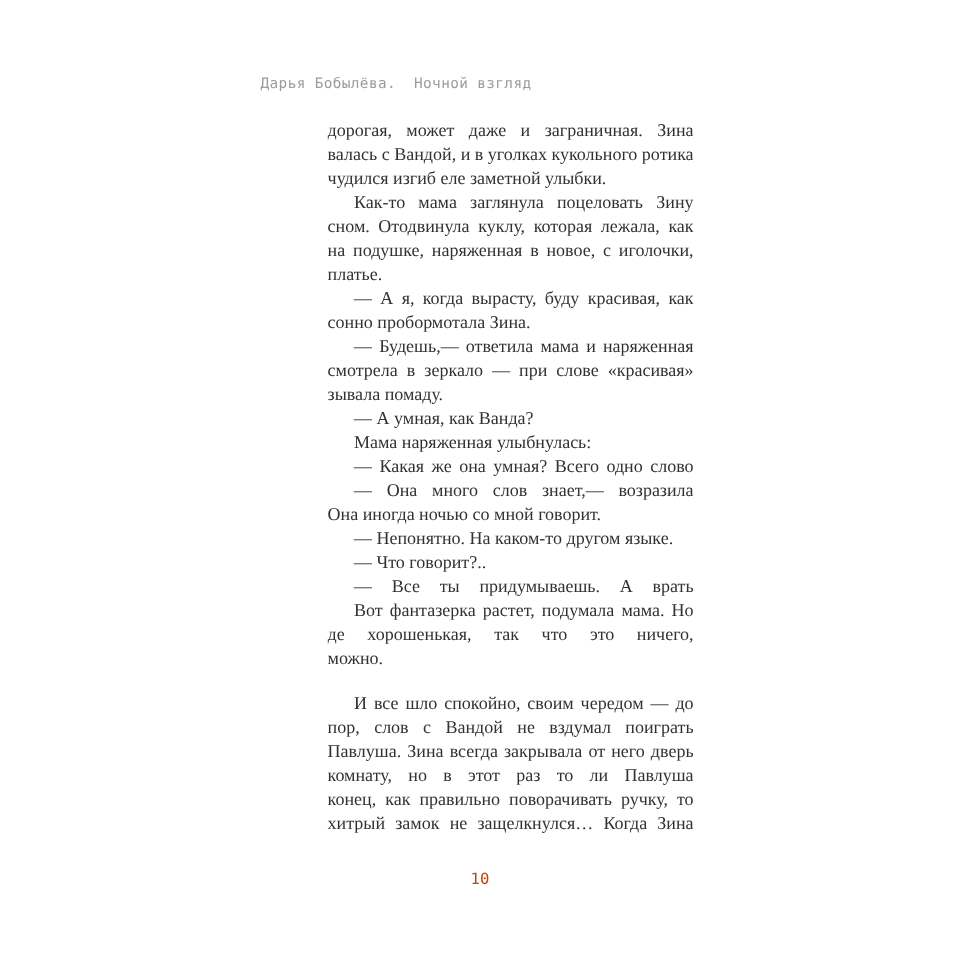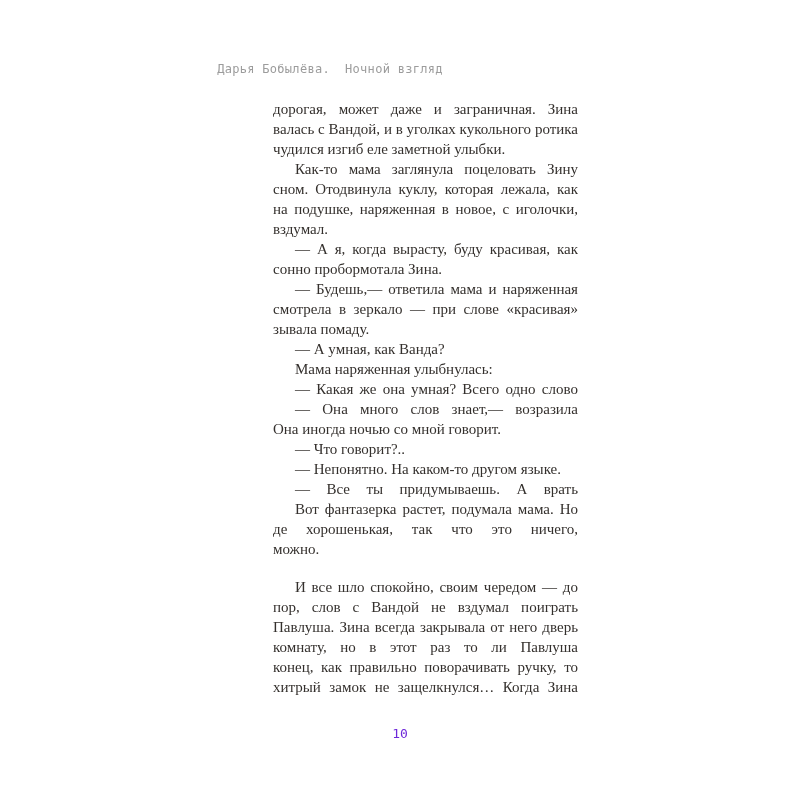--- a/index.html
+++ b/index.html
@@ -68,21 +68,21 @@
   <div class="text-block" id="text-block" style="color: rgb(52, 48, 45);">
       <div class="para">
         <div class="line">дорогая, может даже и заграничная. Зина перегляды-</div>
         <div class="line">валась с Вандой, и в уголках кукольного ротика ей</div>
         <div class="line last">чудился изгиб еле заметной улыбки.</div>
       </div>
       <div class="para">
         <div class="line ind">Как-то мама заглянула поцеловать Зину перед</div>
         <div class="line">сном. Отодвинула куклу, которая лежала, как всегда,</div>
         <div class="line">на подушке, наряженная в новое, с иголочки, синее</div>
-        <div class="line last">вздумал.</div>
+        <div class="line last">платье.</div>
       </div>
       <div class="para">
         <div class="line ind">— А я, когда вырасту, буду красивая, как Ванда? —</div>
         <div class="line last">сонно пробормотала Зина.</div>
       </div>
       <div class="para">
         <div class="line ind">— Будешь,— ответила мама и наряженная по-</div>
         <div class="line">смотрела в зеркало — при слове «красивая» она всегда</div>
         <div class="line last">зывала помаду.</div>
       </div>
@@ -93,37 +93,37 @@
         <div class="line last ind">Мама наряженная улыбнулась:</div>
       </div>
       <div class="para">
         <div class="line last ind">— Какая же она умная? Всего одно слово знает.</div>
       </div>
       <div class="para">
         <div class="line ind">— Она много слов знает,— возразила Всего.—</div>
         <div class="line last">Она иногда ночью со мной говорит.</div>
       </div>
       <div class="para">
-        <div class="line last ind">— Что говорит?..</div>
+        <div class="line last ind">— Непонятно. На каком-то другом языке.</div>
       </div>
       <div class="para">
-        <div class="line last ind">— Непонятно. На каком-то другом языке.</div>
+        <div class="line last ind">— Что говорит?..</div>
       </div>
       <div class="para">
         <div class="line last ind">— Все ты придумываешь. А врать нехорошо.</div>
       </div>
       <div class="para">
         <div class="line ind">Вот фантазерка растет, подумала мама. Но вро-</div>
         <div class="line">де хорошенькая, так что это ничего, хорошеньким</div>
         <div class="line last">можно.</div>
       </div>
       <div class="para gap">
         <div class="line ind">И все шло спокойно, своим чередом — до тех</div>
         <div class="line">пор, слов с Вандой не вздумал поиграть наследник</div>
         <div class="line">Павлуша. Зина всегда закрывала от него дверь в свою</div>
         <div class="line">комнату, но в этот раз то ли Павлуша разобрался на-</div>
         <div class="line">конец, как правильно поворачивать ручку, то ли не-</div>
         <div class="line">хитрый замок не защелкнулся… Когда Зина верну-</div>
       </div>
     </div>
 
-  <div class="page-number" style="color: #6d28d9;">10</div>
+  <div class="page-number" style="color: #c2410c;">10</div>
 </div>
 
 </body></html>

